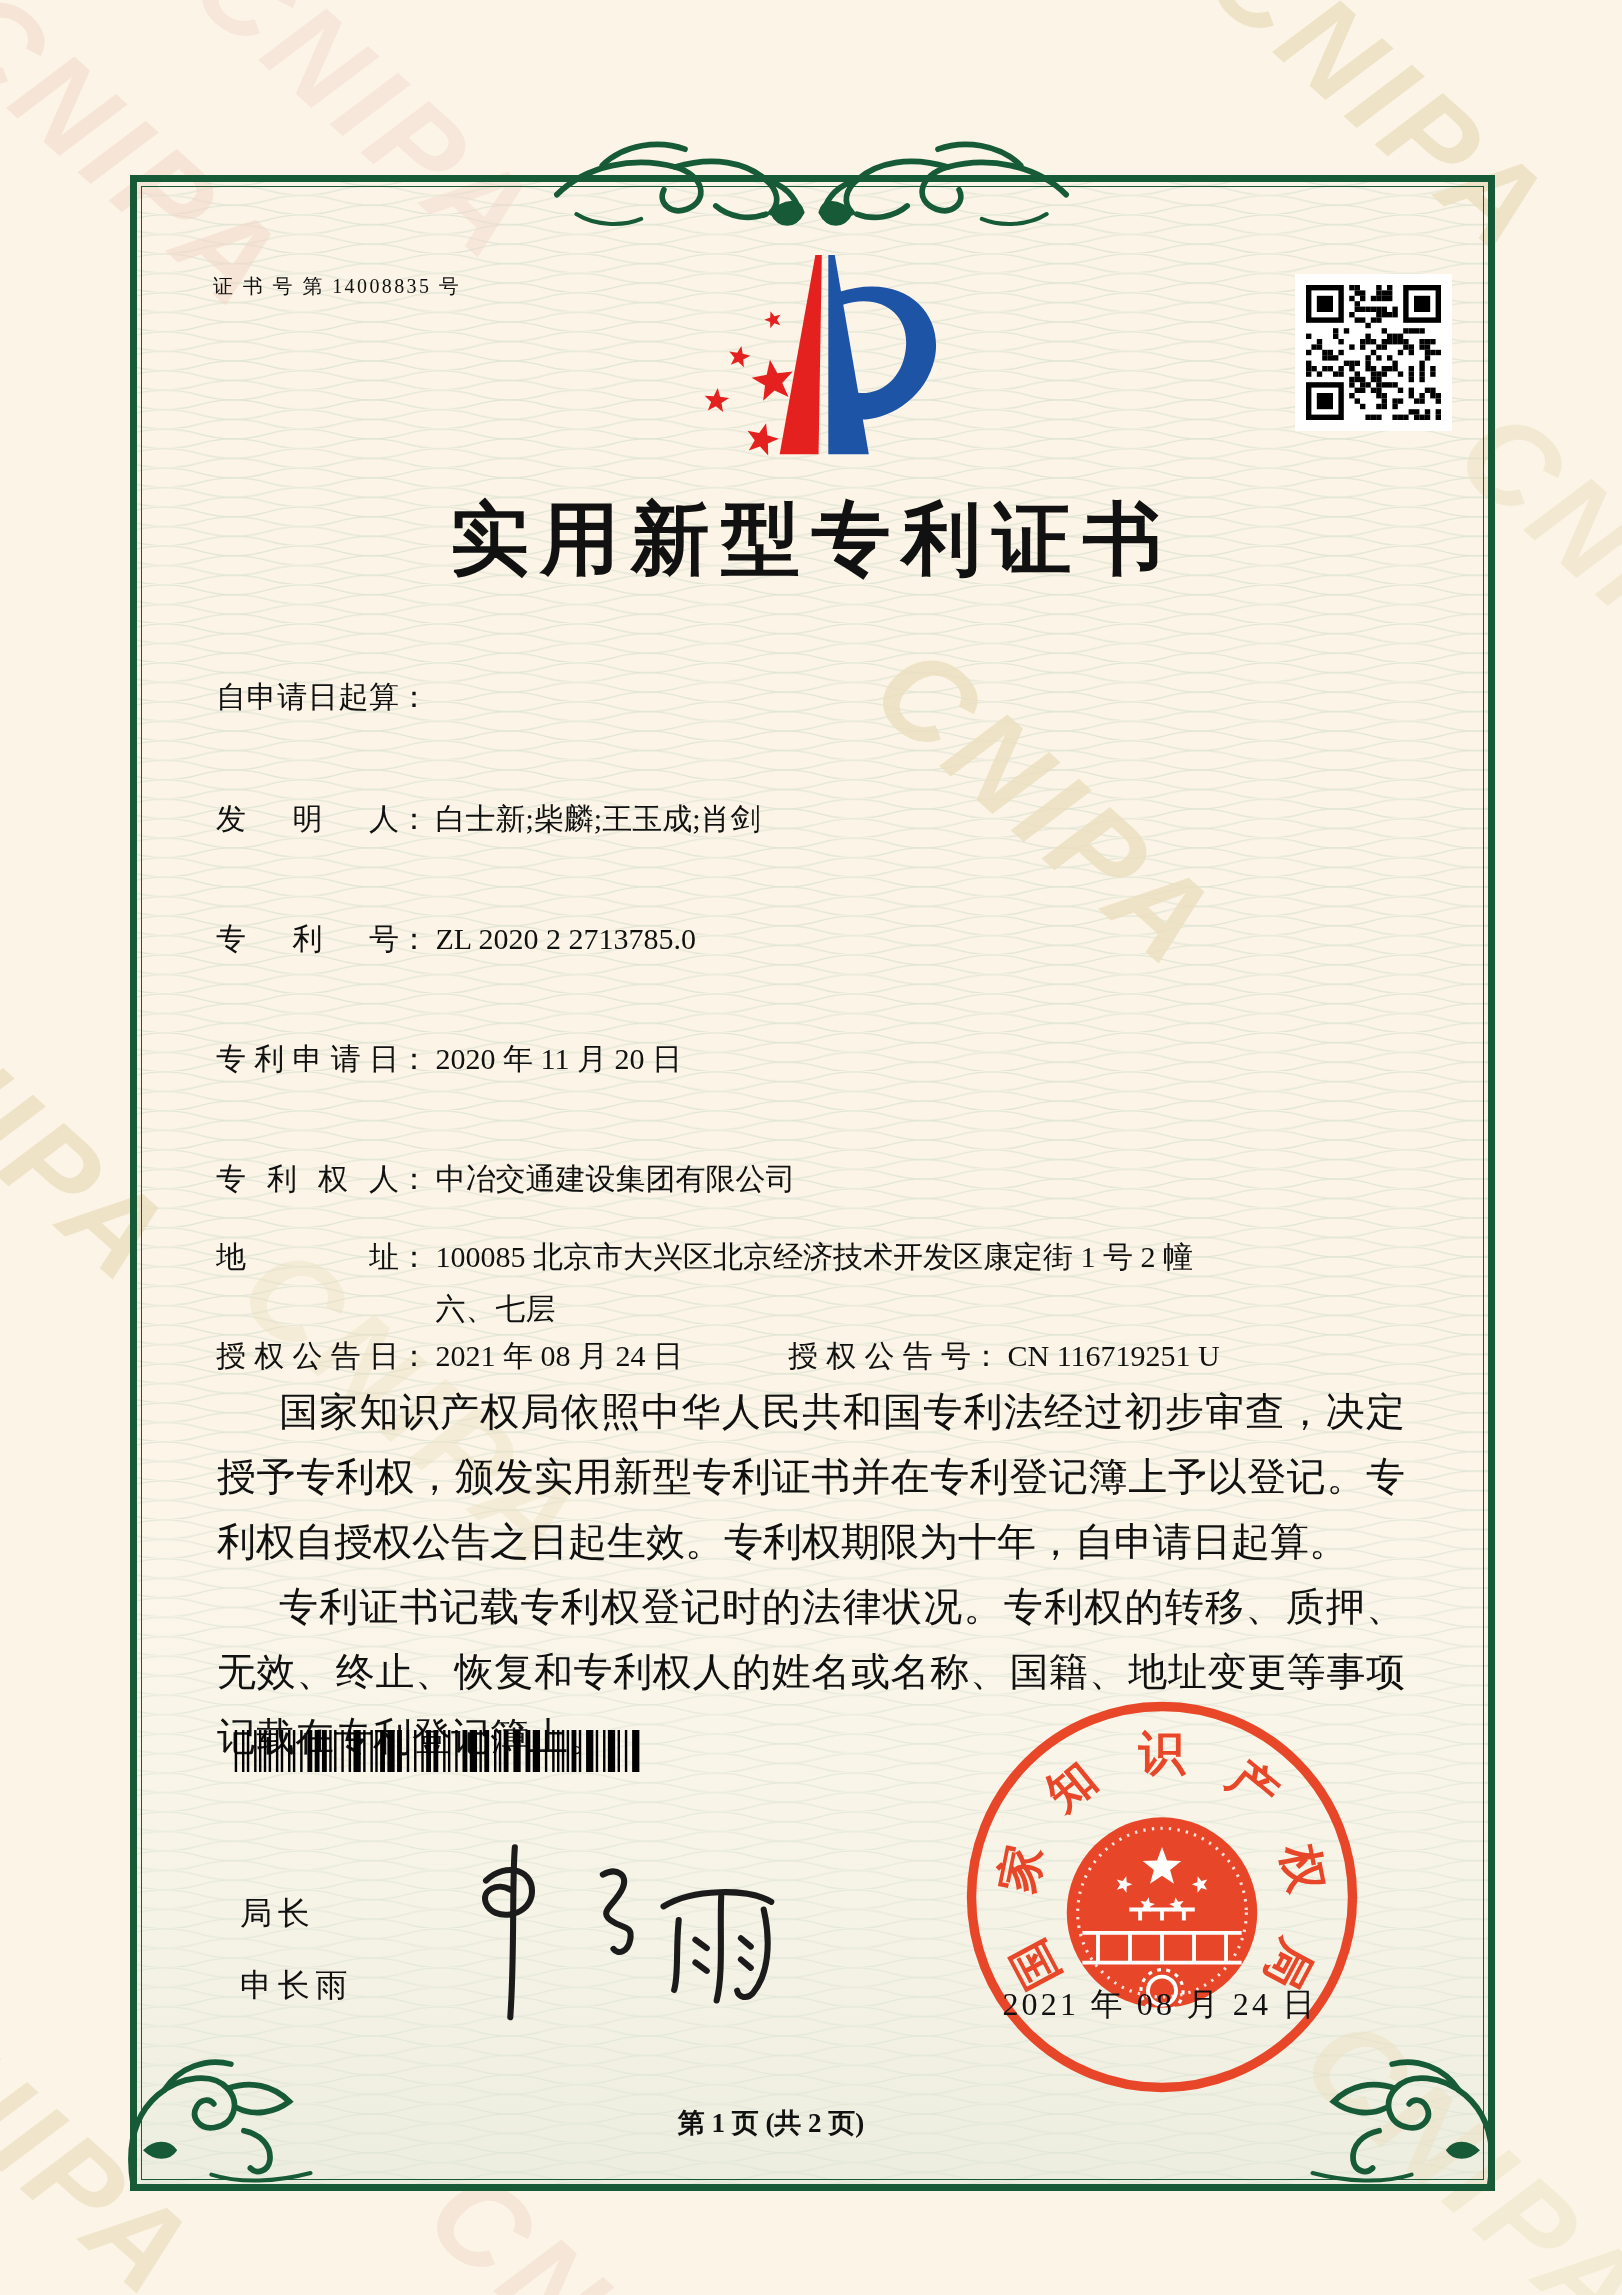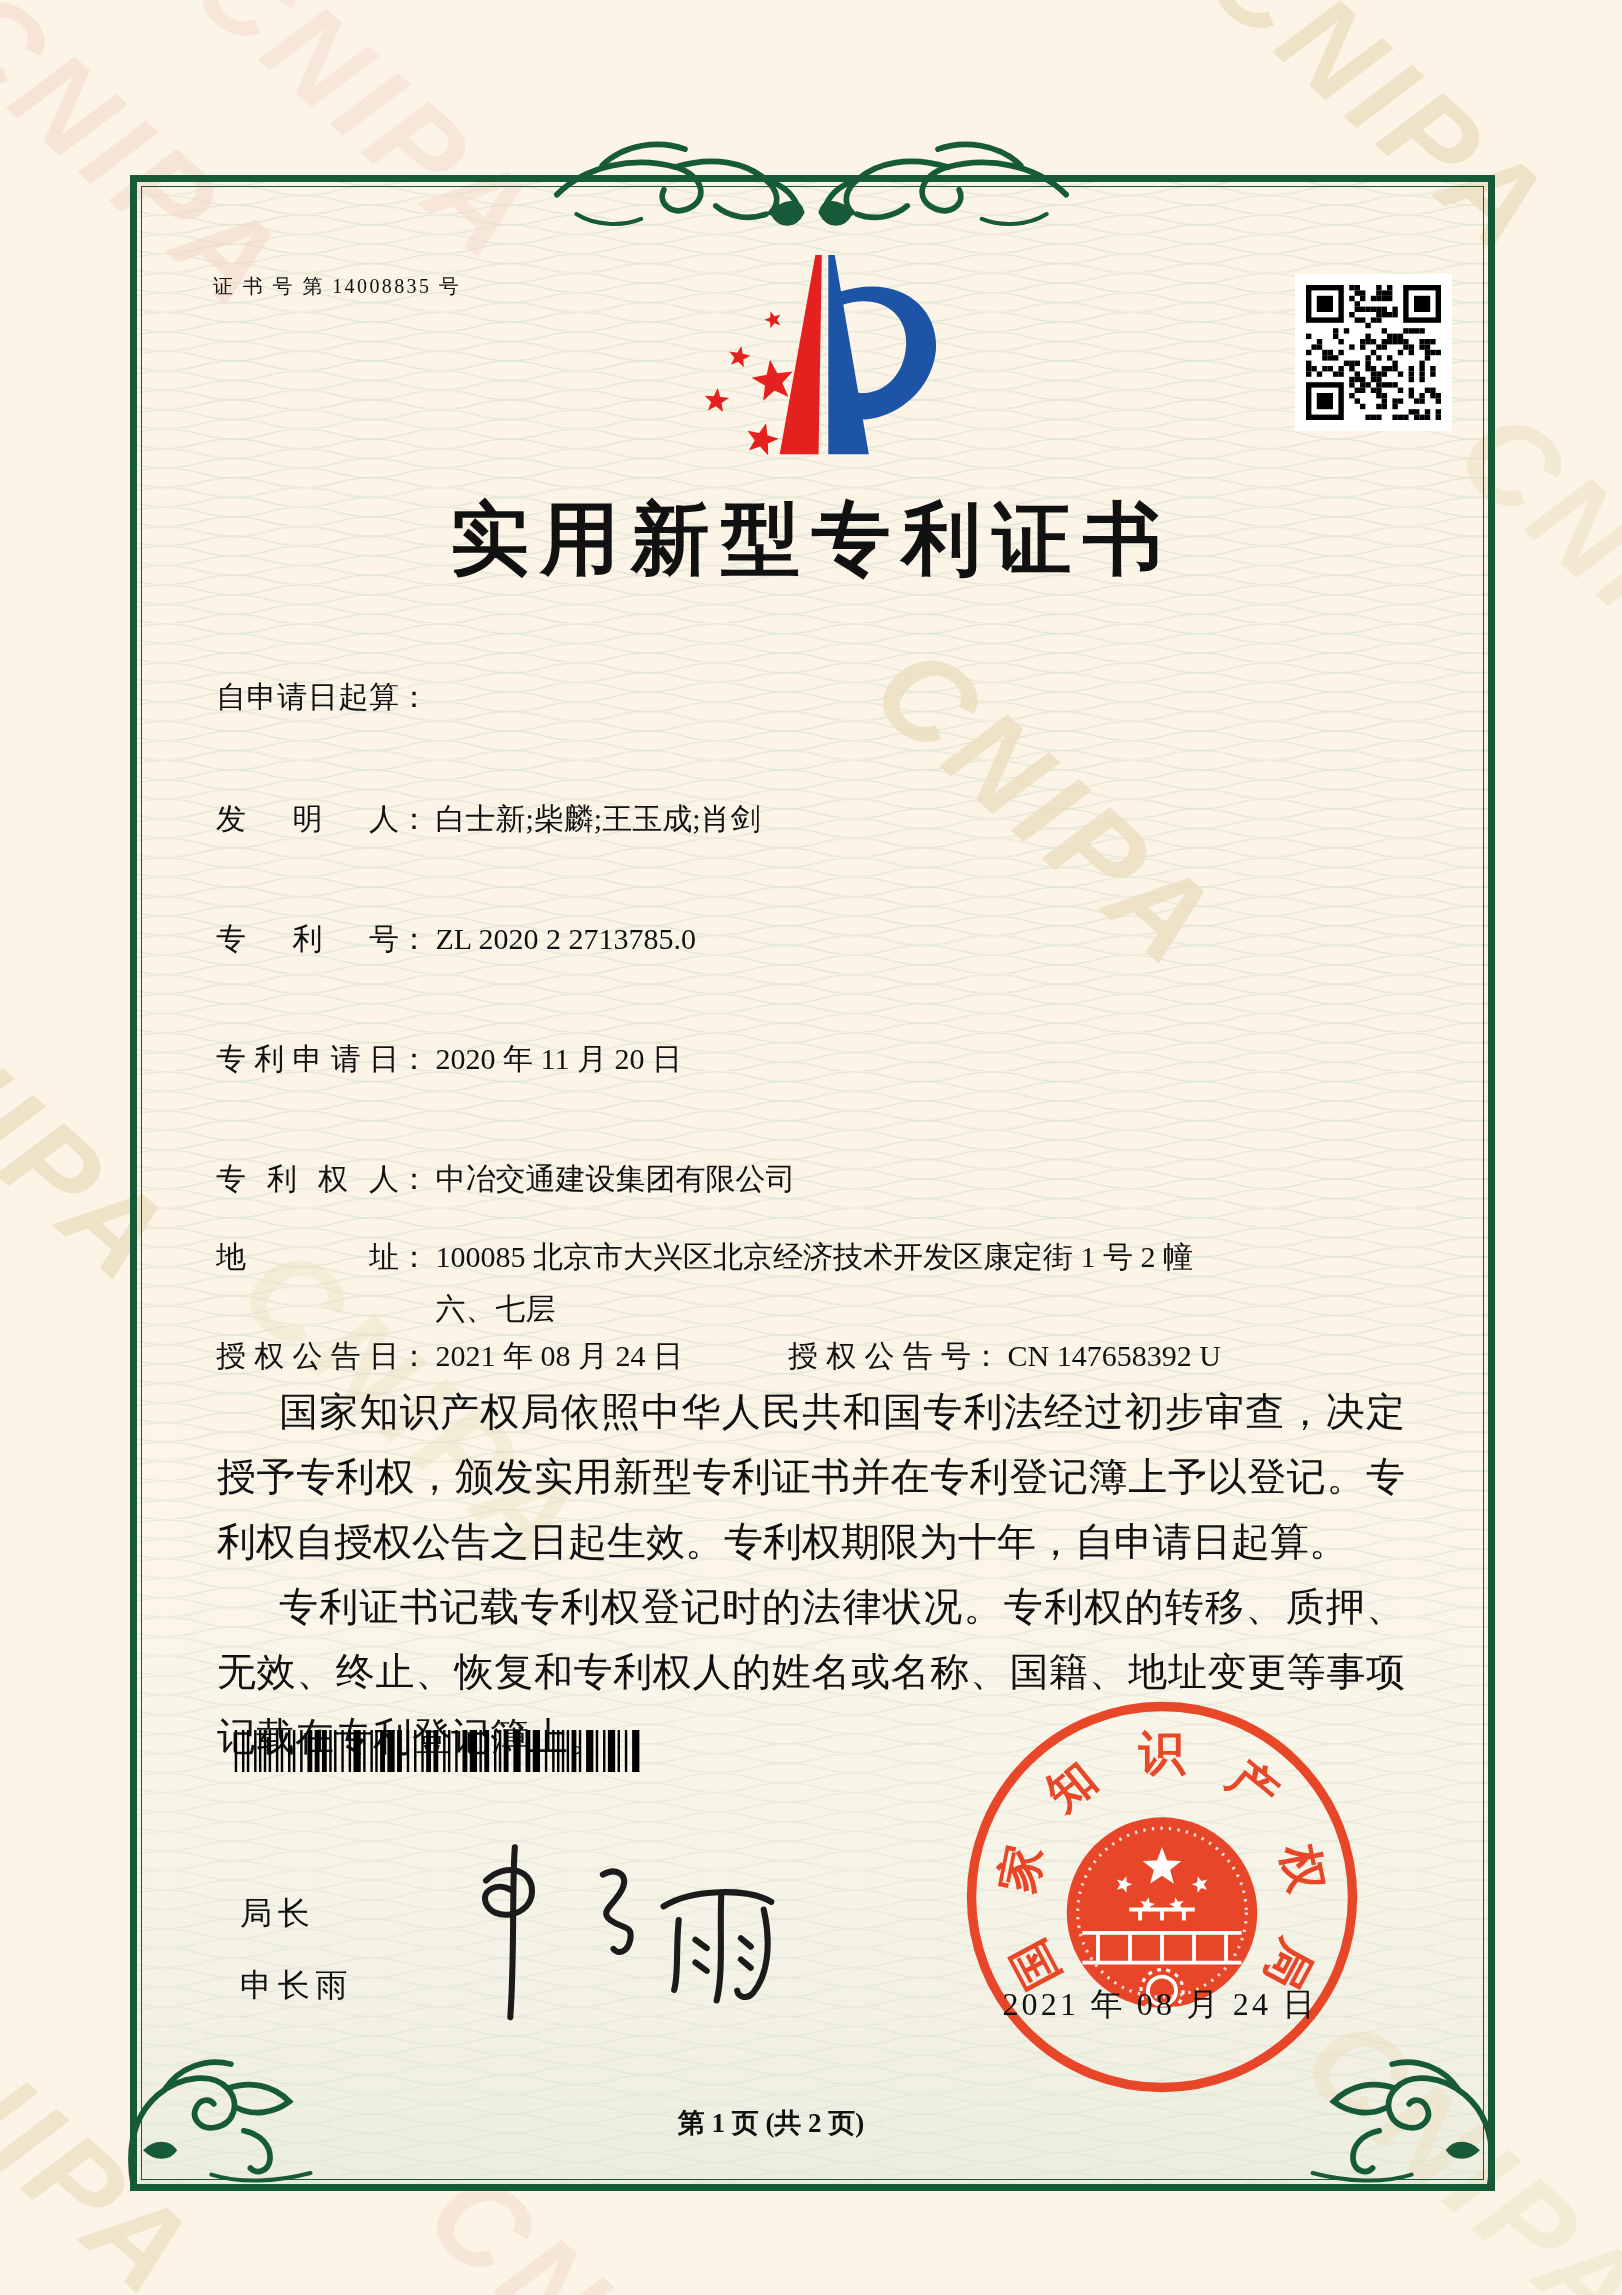--- a/index.html
+++ b/index.html
@@ -391,21 +391,21 @@
       <span class="addr2">六、七层</span>
     </span>
   </div>
   <div class="row" style="top:1337px">
     <span class="rlabel">授权公告日</span>
       <span class="colon">：</span>
     <span class="rvalue">2021 年 08 月 24 日</span>
     <span class="grant2">
       <span class="rlabel">授权公告号</span>
         <span class="colon">：</span>
-      <span class="rvalue">CN 147658392 U</span>
+      <span class="rvalue">CN 116719251 U</span>
     </span>
   </div>
 
   <div class="body-text">
     <p>国家知识产权局依照中华人民共和国专利法经过初步审查，决定授予专利权，颁发实用新型专利证书并在专利登记簿上予以登记。专利权自授权公告之日起生效。专利权期限为十年，自申请日起算。</p>
     <p>专利证书记载专利权登记时的法律状况。专利权的转移、质押、无效、终止、恢复和专利权人的姓名或名称、国籍、地址变更等事项记载在专利登记簿上。</p>
   </div>
 
   <svg id="barcode" width="415" height="42" viewBox="0 0 512 52">
       <rect x="0" y="0" width="3" height="52" fill="#000"></rect>

